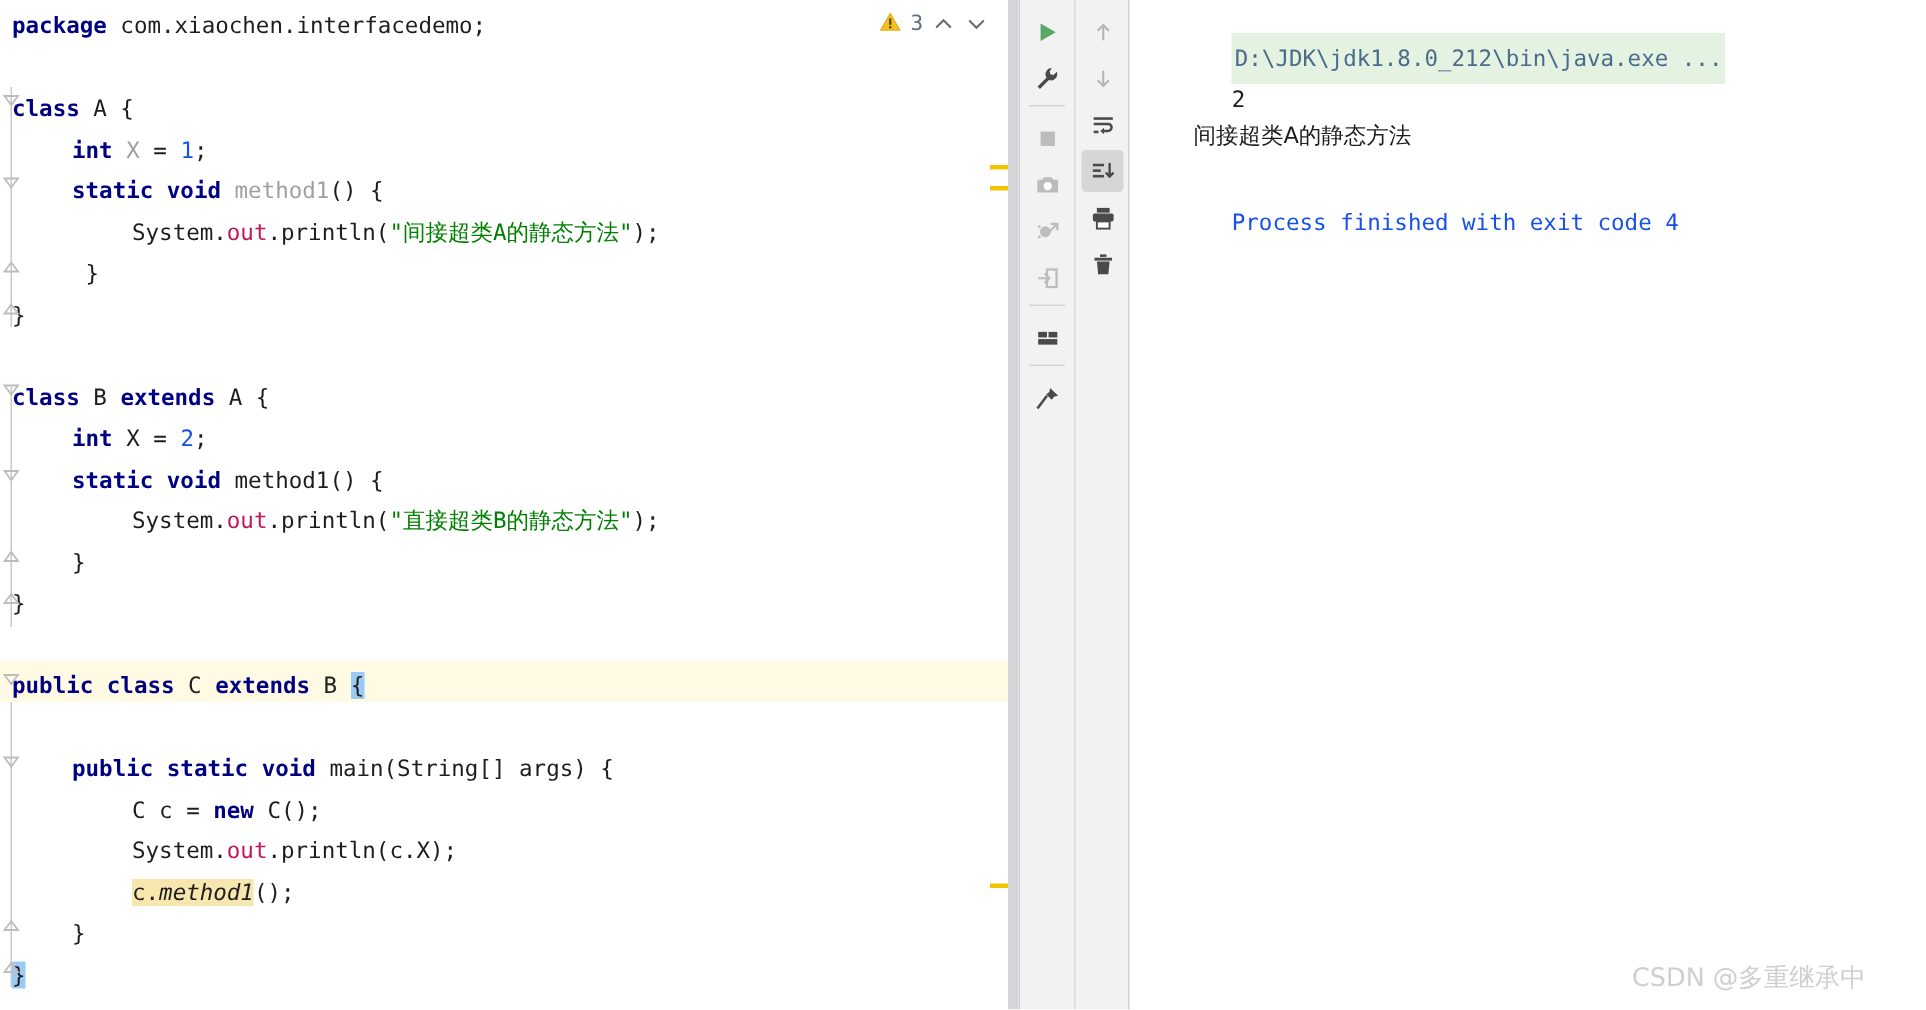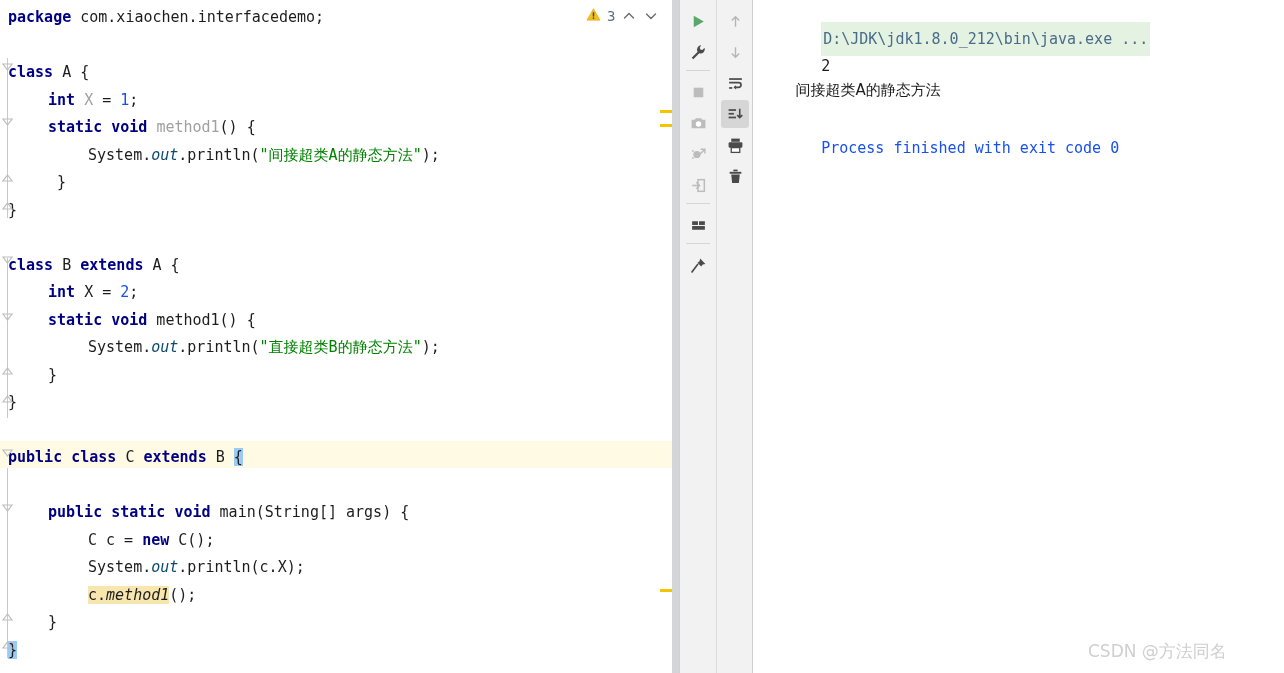--- a/index.html
+++ b/index.html
@@ -22,21 +22,21 @@
   .ln{position:absolute;left:0;width:757px;height:27.5px;}
   .ln .txt{display:inline-block;padding-left:8px;}
 
   .caret-line{position:absolute;left:0;width:679px;height:27px;background:#fffae3;}
 
   .kw{color:#000082;font-weight:bold;}
   .plain{color:#1d1d1d;}
   .grey{color:#a0a0a0;}
   .num{color:#1750eb;}
   .str{color:#008000;}
-  .field{color:#0c4a6e;font-style:italic;}
+  .field{color:#be185d;}
   .mth{color:#1d1d1d;font-style:italic;}
   .brace-hl{background:#9bcbf5;}
   .ident-hl{background:#f7e7ae;}
 
   
   .warnbar{position:absolute;left:586px;top:4px;width:90px;height:24px;display:flex;align-items:center;gap:6px;}
   .warn-count{font-family:"DejaVu Sans Mono","Liberation Mono",monospace;font-size:14px;color:#5c7080;}
   .chev{width:16px;height:16px;}
 
   
@@ -288,20 +288,20 @@
     <div class="cline" style="top:3px;">
       <span class="c-cmd">D:\JDK\jdk1.8.0_212\bin\java.exe ...</span>
     </div>
     <div class="cline c-out" style="top:30px;">
       <span>2</span>
     </div>
     <div class="cline c-out c-cjk" style="top:54px;">
       <span>间接超类A的静态方法</span>
     </div>
     <div class="cline c-sys" style="top:112px;">
-      <span>Process finished with exit code 0</span>
+      <span>Process finished with exit code 4</span>
     </div>
   </div>
 
 
-  <div class="watermark">CSDN @方法同名</div>
+  <div class="watermark">CSDN @多重继承中</div>
 
 </div>
 
 </body></html>

